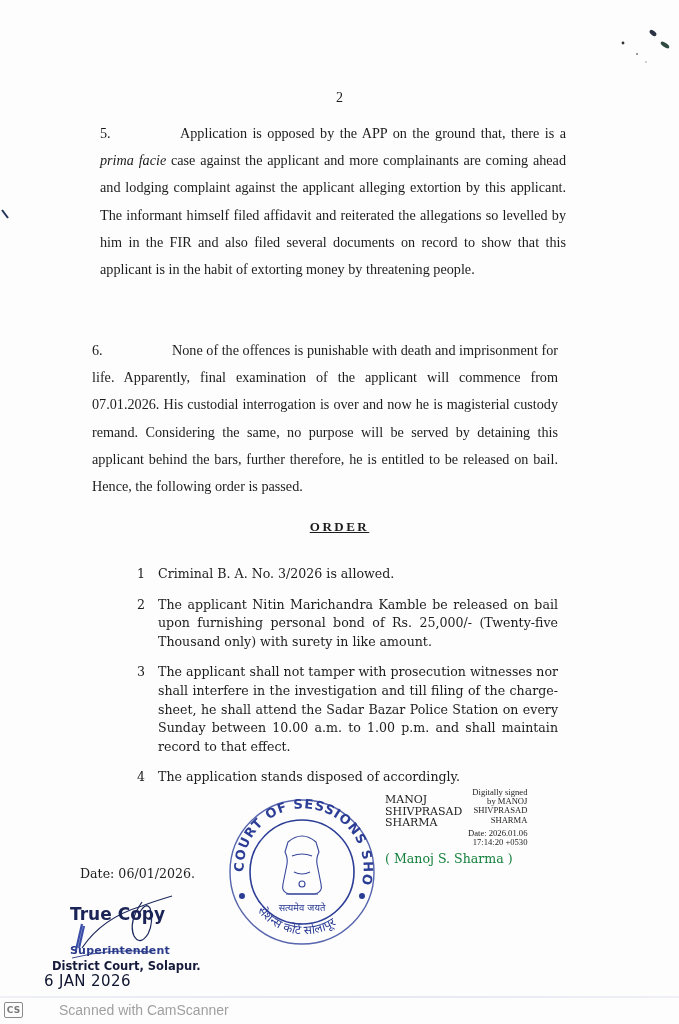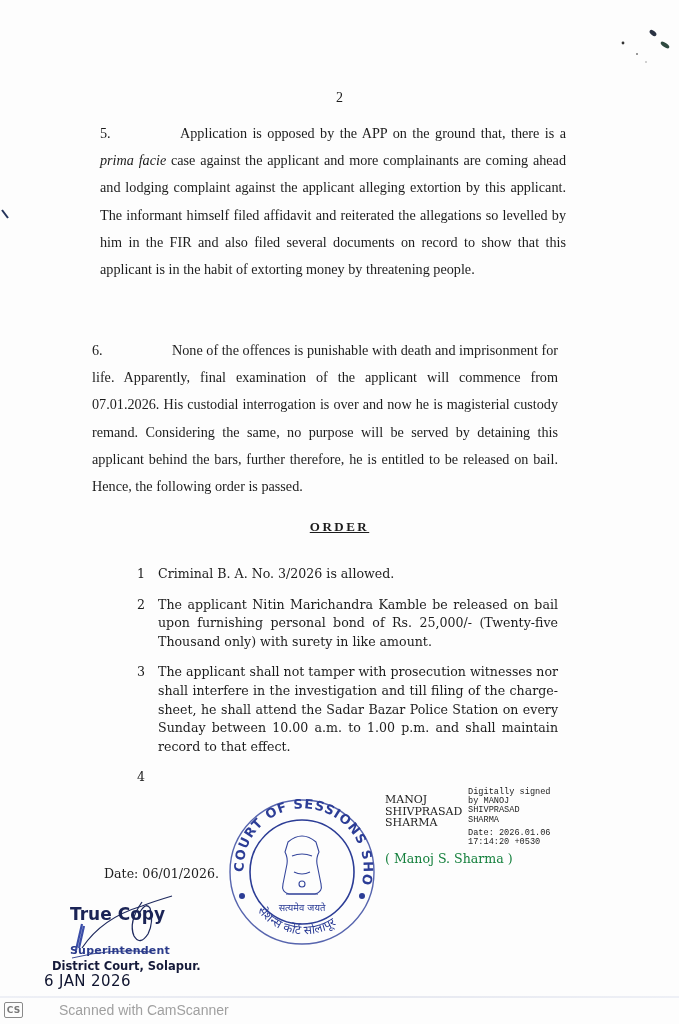--- a/index.html
+++ b/index.html
@@ -90,41 +90,42 @@
       top: 794px;
       font-family: "DejaVu Serif", serif;
       font-size: 11px;
       line-height: 11.5px;
       color: #222;
     }
     .sig-digital {
       position: absolute;
       left: 468px;
       top: 788px;
-      font-family: Liberation Mono, monospace;
+      font-family: Liberation Serif, serif;
       font-size: 8.6px;
       line-height: 9.2px;
       color: #222;
+      text-align: right;
     }
     .sig-digital .gap { height: 4px; }
     .judge-block {
       position: absolute;
       left: 373px;
       top: 849px;
       width: 195px;
       font-family: "DejaVu Serif", serif;
       font-size: 12.6px;
       line-height: 19px;
       color: #15803d;
     }
     .judge-block .judge-name { padding-left: 12px; }
 
     .date-line {
       position: absolute;
-      left: 104px;
+      left: 80px;
       top: 866px;
       font-family: "DejaVu Serif", serif;
       font-size: 12.6px;
       color: #1e1e1e;
     }
 
     .seal {
       position: absolute;
       left: 222px;
       top: 784px;
@@ -254,20 +255,21 @@
     <li>
       <span class="item-num">2</span>
       <span>The applicant Nitin Marichandra Kamble be released on bail upon furnishing personal bond of Rs. 25,000/- (Twenty-five Thousand only) with surety in like amount.</span>
     </li>
     <li>
       <span class="item-num">3</span>
       <span>The applicant shall not tamper with prosecution witnesses nor shall interfere in the investigation and till filing of the charge-sheet, he shall attend the Sadar Bazar Police Station on every Sunday between 10.00 a.m. to 1.00 p.m. and shall maintain record to that effect.</span>
     </li>
     <li>
       <span class="item-num">4</span>
+      <span>The application stands disposed of accordingly.</span>
     </li>
   </ol>
 
   <svg class="seal" viewBox="0 0 160 165">
     <defs>
       <path id="sealArcTop" d="M 22 92 A 60 60 0 1 1 140 98"></path>
       <path id="sealArcBottom" d="M 30 118 A 58 58 0 0 0 134 118"></path>
     </defs>
     <circle cx="80" cy="88" r="72" fill="none" stroke="#3a4aa0" stroke-width="1.4" opacity="0.85"></circle>
     <circle cx="80" cy="88" r="52" fill="none" stroke="#2c3d96" stroke-width="1.6"></circle>

